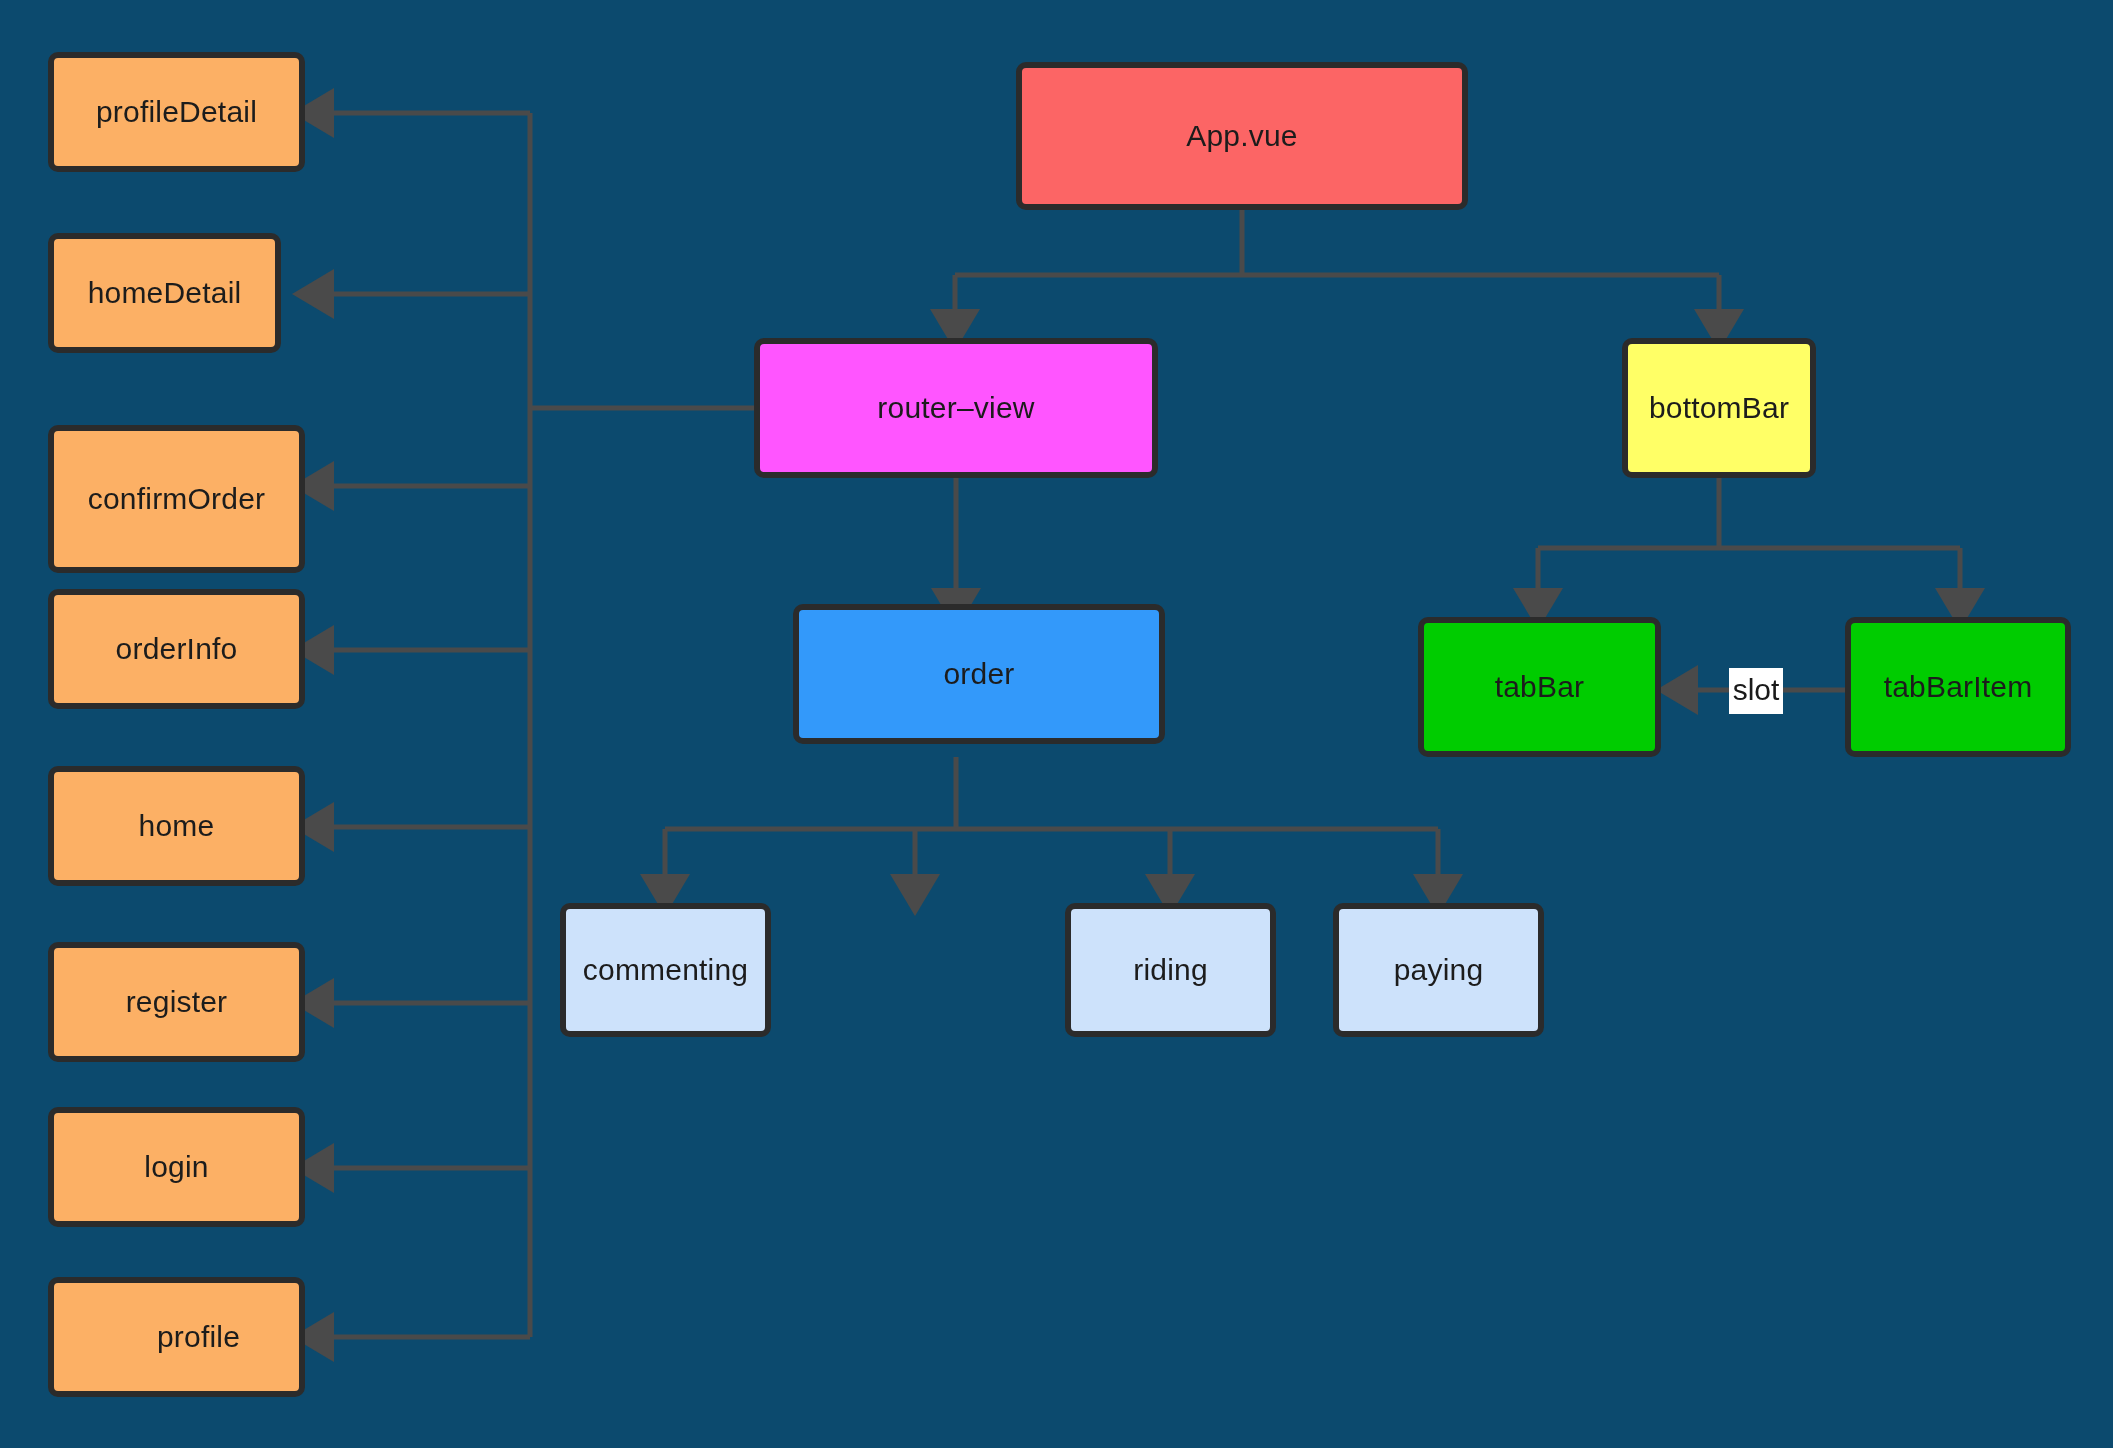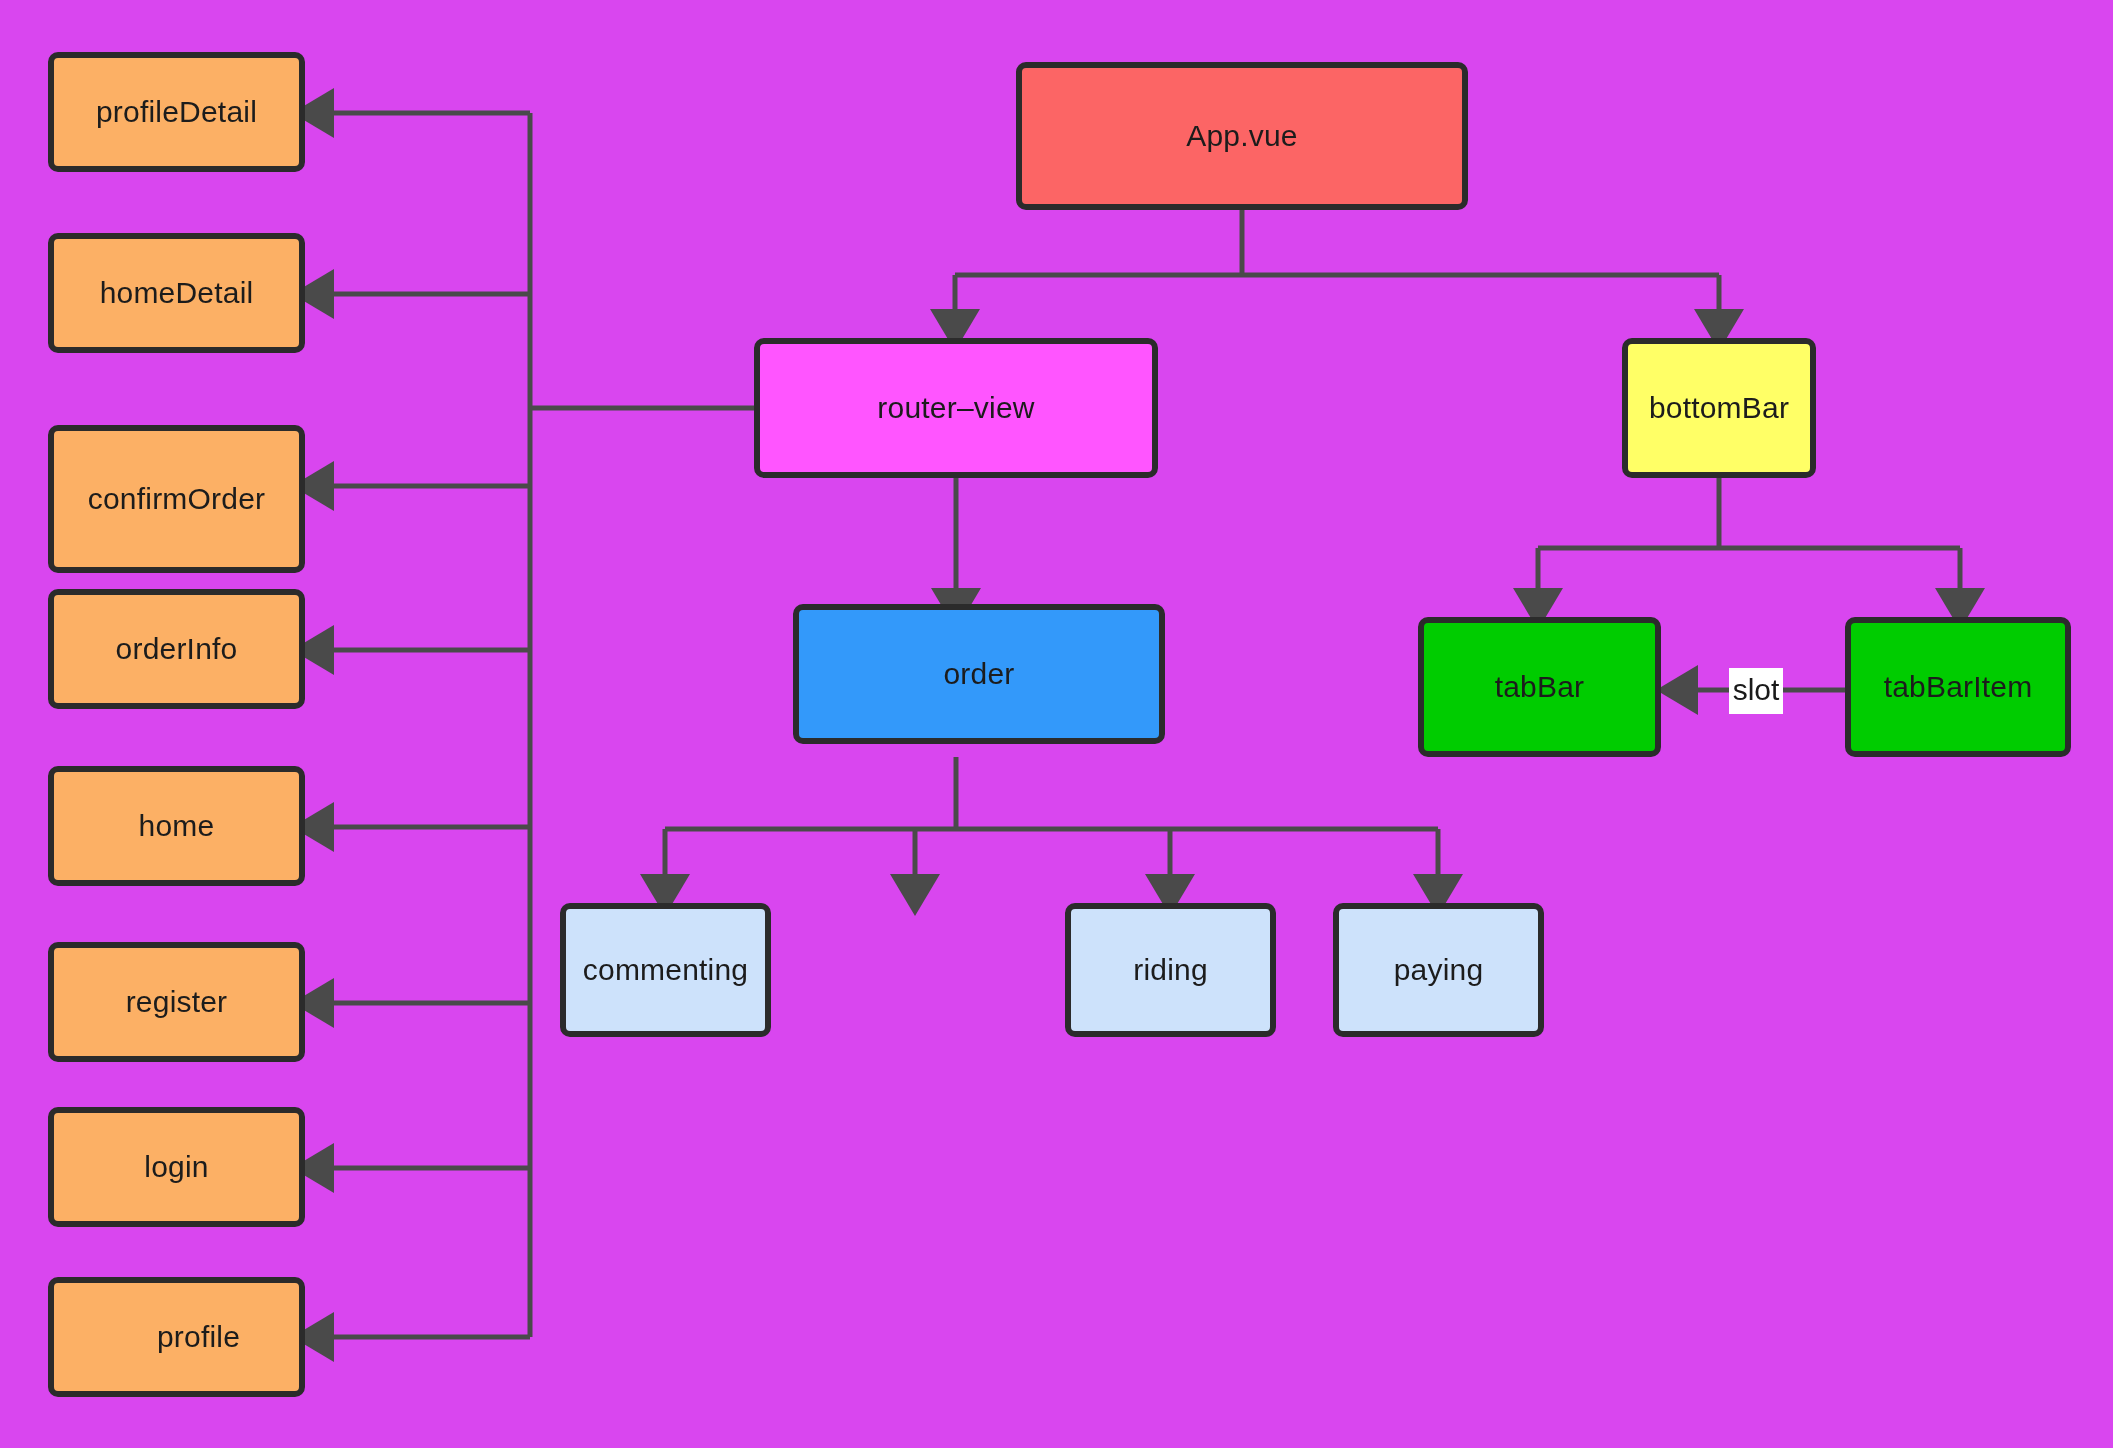--- a/index.html
+++ b/index.html
@@ -47,21 +47,21 @@
     box-sizing: border-box;
     display: flex;
     align-items: center;
     justify-content: center;
     user-select: none;
   }
 </style>
 </head>
 <body style="background: rgb(0, 0, 0);">
 
-<div id="canvas" style="background: #d946ef;">
+<div id="canvas" style="background: #0c4a6e;">
 
   <svg id="edges" viewBox="0 0 2113 1448" xmlns="http://www.w3.org/2000/svg">
     <defs>
       <marker id="arrow-down" markerWidth="14" markerHeight="14" refX="4.2" refY="7" orient="auto" markerUnits="strokeWidth">
         <path d="M0,2 L8.4,7 L0,12 z" fill="#4a4a4a"></path>
       </marker>
       <marker id="arrow-left" markerWidth="14" markerHeight="14" refX="4.2" refY="7" orient="auto" markerUnits="strokeWidth">
         <path d="M0,2 L8.4,7 L0,12 z" fill="#4a4a4a"></path>
       </marker>
     </defs>
@@ -126,21 +126,21 @@
   </div>
   <div class="node" id="n-riding" style="left: 1065px; top: 903px; width: 211px; height: 134px; background: rgb(205, 226, 251); border-color: rgb(43, 43, 43); color: rgb(28, 28, 28);">
     <span>riding</span>
   </div>
   <div class="node" id="n-paying" style="left: 1333px; top: 903px; width: 211px; height: 134px; background: rgb(205, 226, 251); border-color: rgb(43, 43, 43); color: rgb(28, 28, 28);">
     <span>paying</span>
   </div>
   <div class="node" id="n-profile_detail" style="left: 48px; top: 52px; width: 257px; height: 120px; background: rgb(252, 176, 101); border-color: rgb(43, 43, 43); color: rgb(28, 28, 28);">
     <span>profileDetail</span>
   </div>
-  <div class="node" id="n-home_detail" style="left: 48px; top: 233px; width: 257px; height: 120px; background: rgb(252, 176, 101); border-color: rgb(43, 43, 43); color: rgb(28, 28, 28); text-align: center;">
+  <div class="node" id="n-home_detail" style="left: 48px; top: 233px; width: 233px; height: 120px; background: rgb(252, 176, 101); border-color: rgb(43, 43, 43); color: rgb(28, 28, 28); text-align: center;">
     <span>homeDetail</span>
   </div>
   <div class="node" id="n-confirm_order" style="left: 48px; top: 425px; width: 257px; height: 148px; background: rgb(252, 176, 101); border-color: rgb(43, 43, 43); color: rgb(28, 28, 28);">
     <span>confirmOrder</span>
   </div>
   <div class="node" id="n-order_info" style="left: 48px; top: 589px; width: 257px; height: 120px; background: rgb(252, 176, 101); border-color: rgb(43, 43, 43); color: rgb(28, 28, 28);">
     <span>orderInfo</span>
   </div>
   <div class="node" id="n-home" style="left: 48px; top: 766px; width: 257px; height: 120px; background: rgb(252, 176, 101); border-color: rgb(43, 43, 43); color: rgb(28, 28, 28);">
     <span>home</span>

